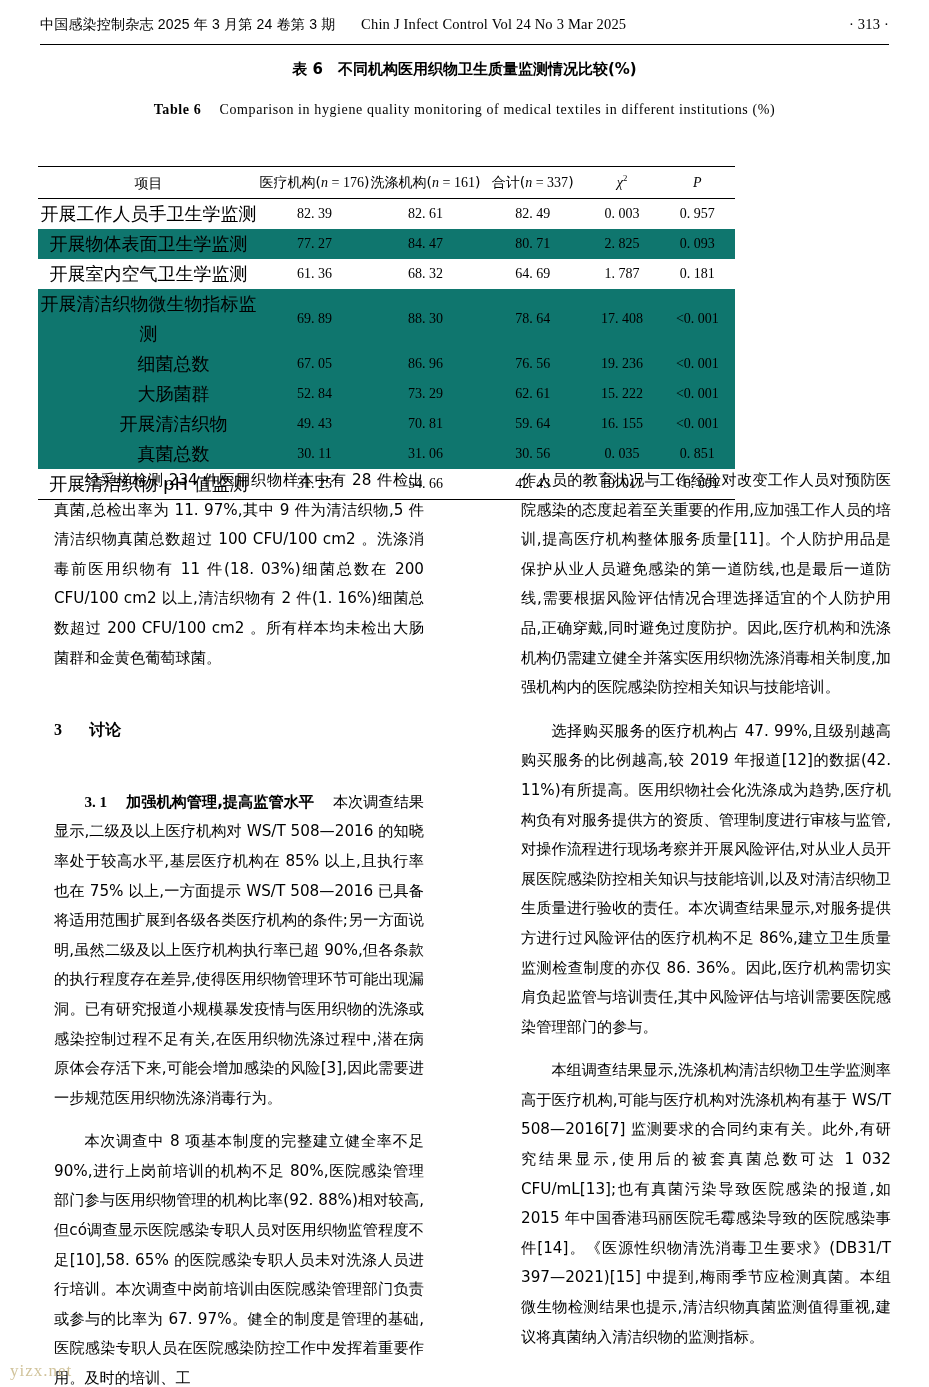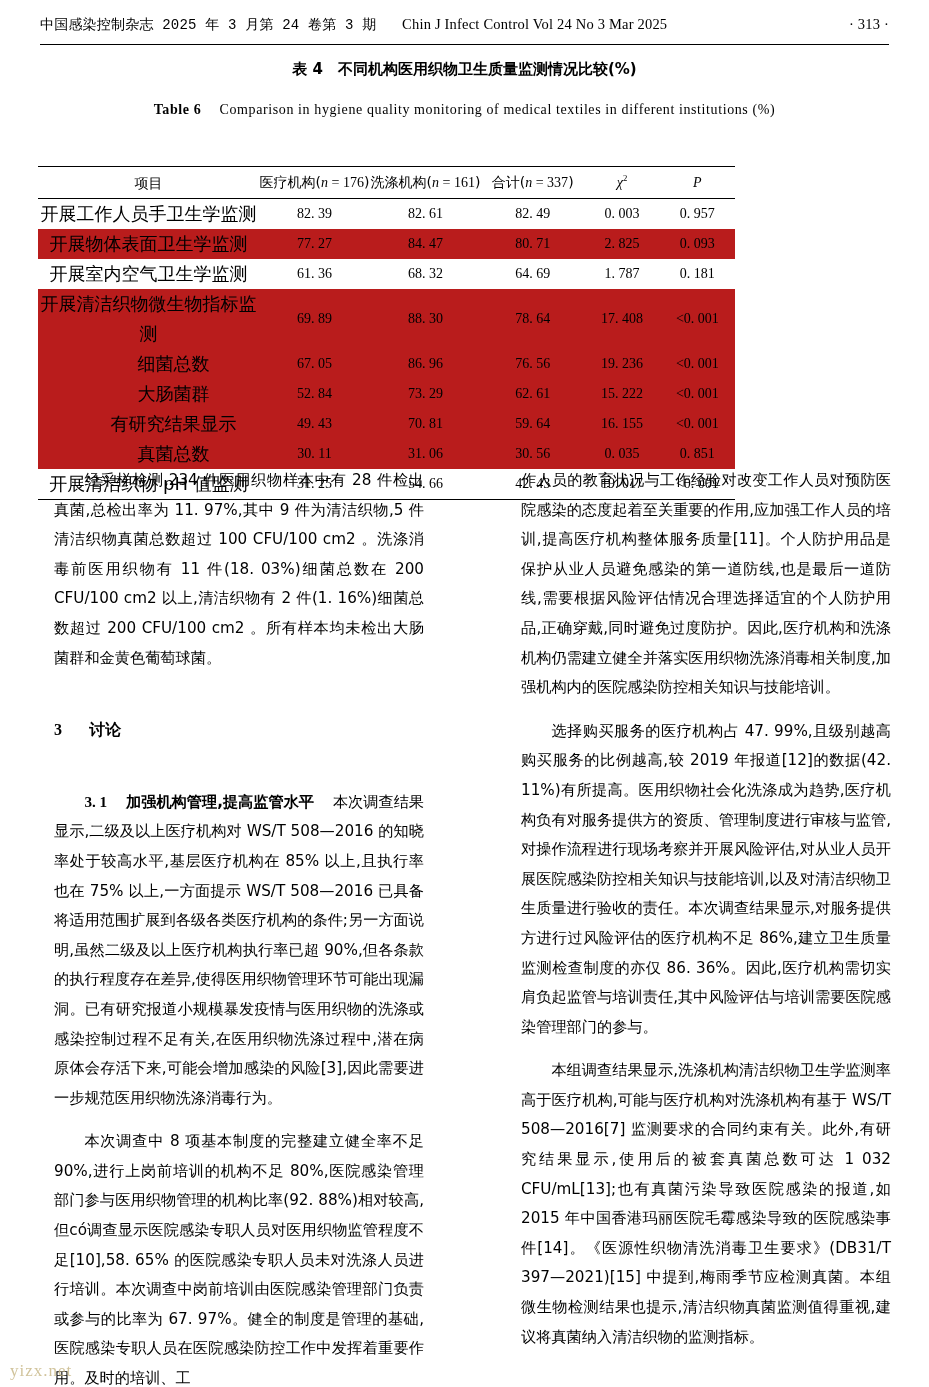--- a/index.html
+++ b/index.html
@@ -31,21 +31,21 @@
     height: 30px;
     font-size: 14.5px;
     letter-spacing: 0.2px;
   }
   .runhead .left {
     position: absolute;
     left: 0;
     top: 0;
     white-space: nowrap;
   }
-  .runhead .left .cn { font-family: Liberation Mono, monospace; font-size: 14px; }
+  .runhead .left .cn { font-family: Liberation Sans, sans-serif; font-size: 14px; }
   .runhead .left .en { font-family: "Liberation Serif", serif; font-size: 14.5px; }
   .runhead .right {
     position: absolute;
     right: 0;
     top: 0;
     font-size: 14.5px;
     white-space: nowrap;
   }
   .runhead-rule {
     position: absolute;
@@ -99,21 +99,21 @@
   }
   table.t6 thead th {
     font-family: "DejaVu Sans", sans-serif;
     font-size: 14px;
   }
   table.t6 thead th .it { font-family: "Liberation Serif", serif; font-style: italic; }
   table.t6 thead th .rm { font-family: "Liberation Serif", serif; font-style: normal; }
   .rule-top { border-top: 1.6px solid #000; }
   .rule-mid { border-bottom: 0.9px solid #000; }
   .rule-bot { border-bottom: 1.6px solid #000; }
-  tr.shade td { background: #b91c1c; }
+  tr.shade td { background: #0f766e; }
   td.item {
     text-align: left;
     padding-left: 18px;
     font-family: "DejaVu Sans", sans-serif;
     font-size: 18px;
   }
   td.item.indent { padding-left: 50px; }
   td.num { font-family: "Liberation Serif", serif; font-size: 14px; }
   
   .col {
@@ -160,21 +160,21 @@
   <div class="runhead">
     <div class="left">
       <span class="cn">中国感染控制杂志 2025 年 3 月第 24 卷第 3 期</span>
       <span style="display:inline-block;width:18px"></span>
       <span class="en">Chin J Infect Control Vol 24 No 3 Mar 2025</span>
     </div>
     <div class="right">· 313 ·</div>
   </div>
   <div class="runhead-rule"></div>
 
-  <div class="tbl-cap-cn">表 4　不同机构医用织物卫生质量监测情况比较(%)</div>
+  <div class="tbl-cap-cn">表 6　不同机构医用织物卫生质量监测情况比较(%)</div>
   <div class="tbl-cap-en">
     <b>Table 6</b>
     <span style="display:inline-block;width:10px"></span>
     <span>Comparison in hygiene quality monitoring of medical textiles in different institutions (%)</span>
   </div>
 
   <div class="tbl-wrap">
     <table class="t6">
       <thead>
         <tr class="rule-top rule-mid">
@@ -229,21 +229,21 @@
         </tr>
         <tr class="shade">
           <td class="item indent">大肠菌群</td>
           <td class="num">52. 84</td>
           <td class="num">73. 29</td>
           <td class="num">62. 61</td>
           <td class="num">15. 222</td>
           <td class="num">&lt;0. 001</td>
         </tr>
         <tr class="shade">
-          <td class="item indent">有研究结果显示</td>
+          <td class="item indent">开展清洁织物</td>
           <td class="num">49. 43</td>
           <td class="num">70. 81</td>
           <td class="num">59. 64</td>
           <td class="num">16. 155</td>
           <td class="num">&lt;0. 001</td>
         </tr>
         <tr class="shade">
           <td class="item indent">真菌总数</td>
           <td class="num">30. 11</td>
           <td class="num">31. 06</td>

